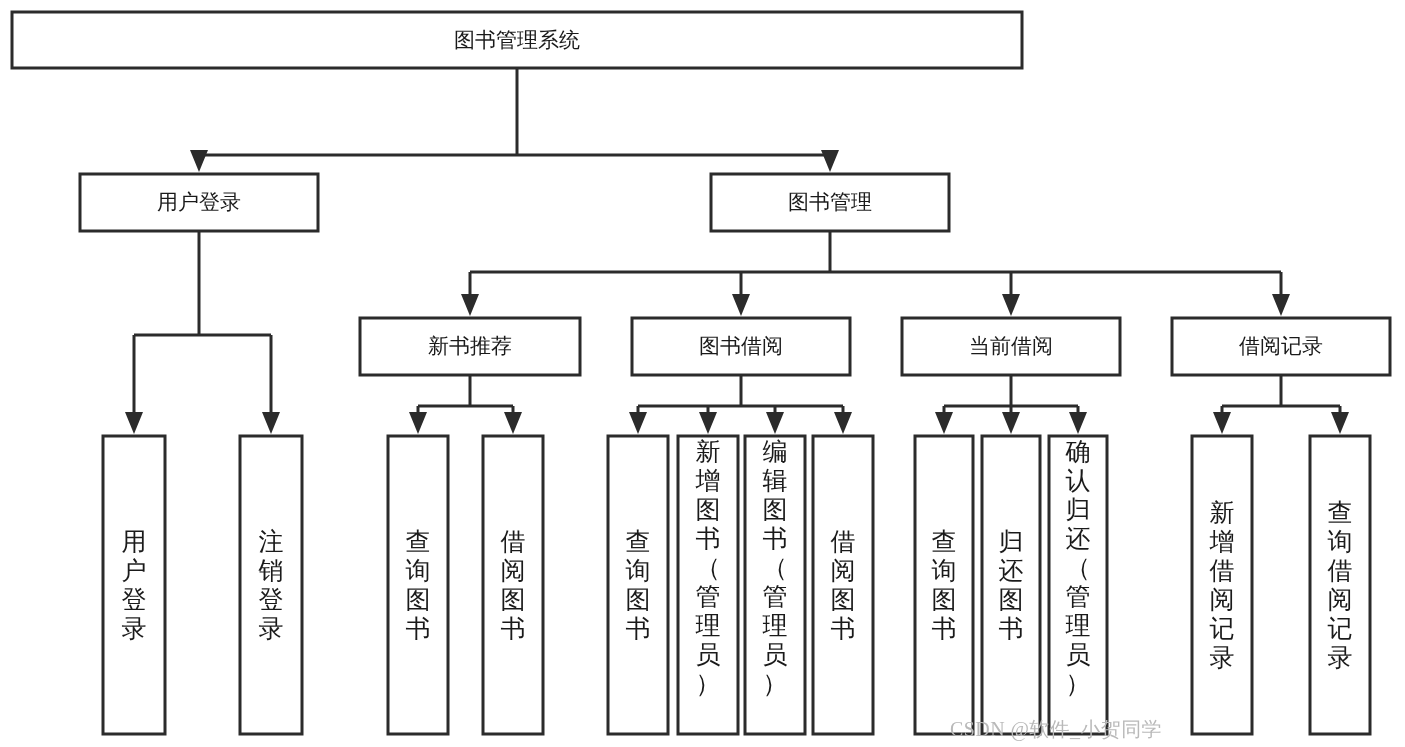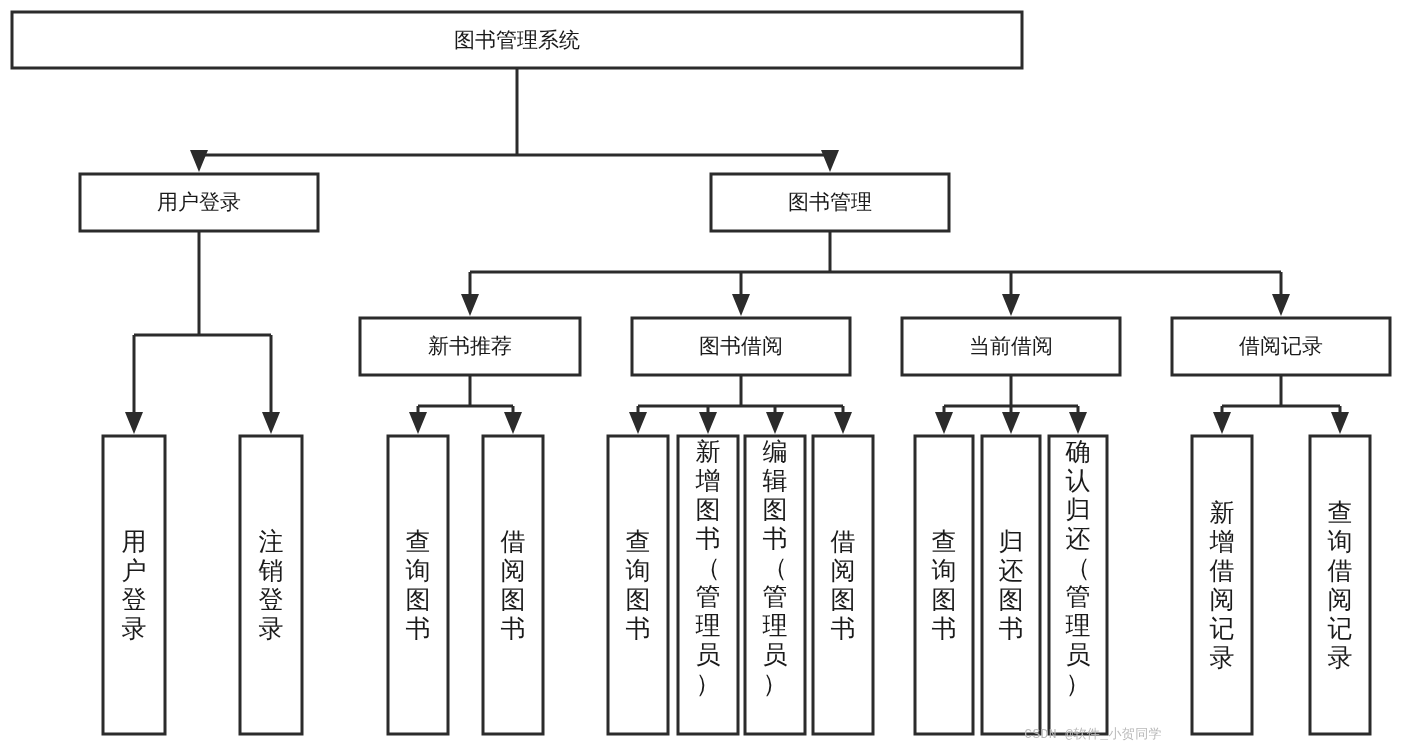--- a/index.html
+++ b/index.html
@@ -48,22 +48,22 @@
   }
   .node-label-v {
     font-family: "Liberation Sans", "DejaVu Sans", sans-serif;
     font-size: 25px;
     fill: #1a1a1a;
   }
   .watermark {
     position: absolute;
     right: 8px;
     bottom: 4px;
-    font-family: Liberation Mono, monospace;
-    font-size: 13px;
+    font-family: Liberation Serif, serif;
+    font-size: 20px;
     color: #b9b9b9;
     white-space: nowrap;
     letter-spacing: 0.4px;
     margin-left: 12px;
   }
 </style>
 </head>
 <body>
 
 <div id="diagram-root">

